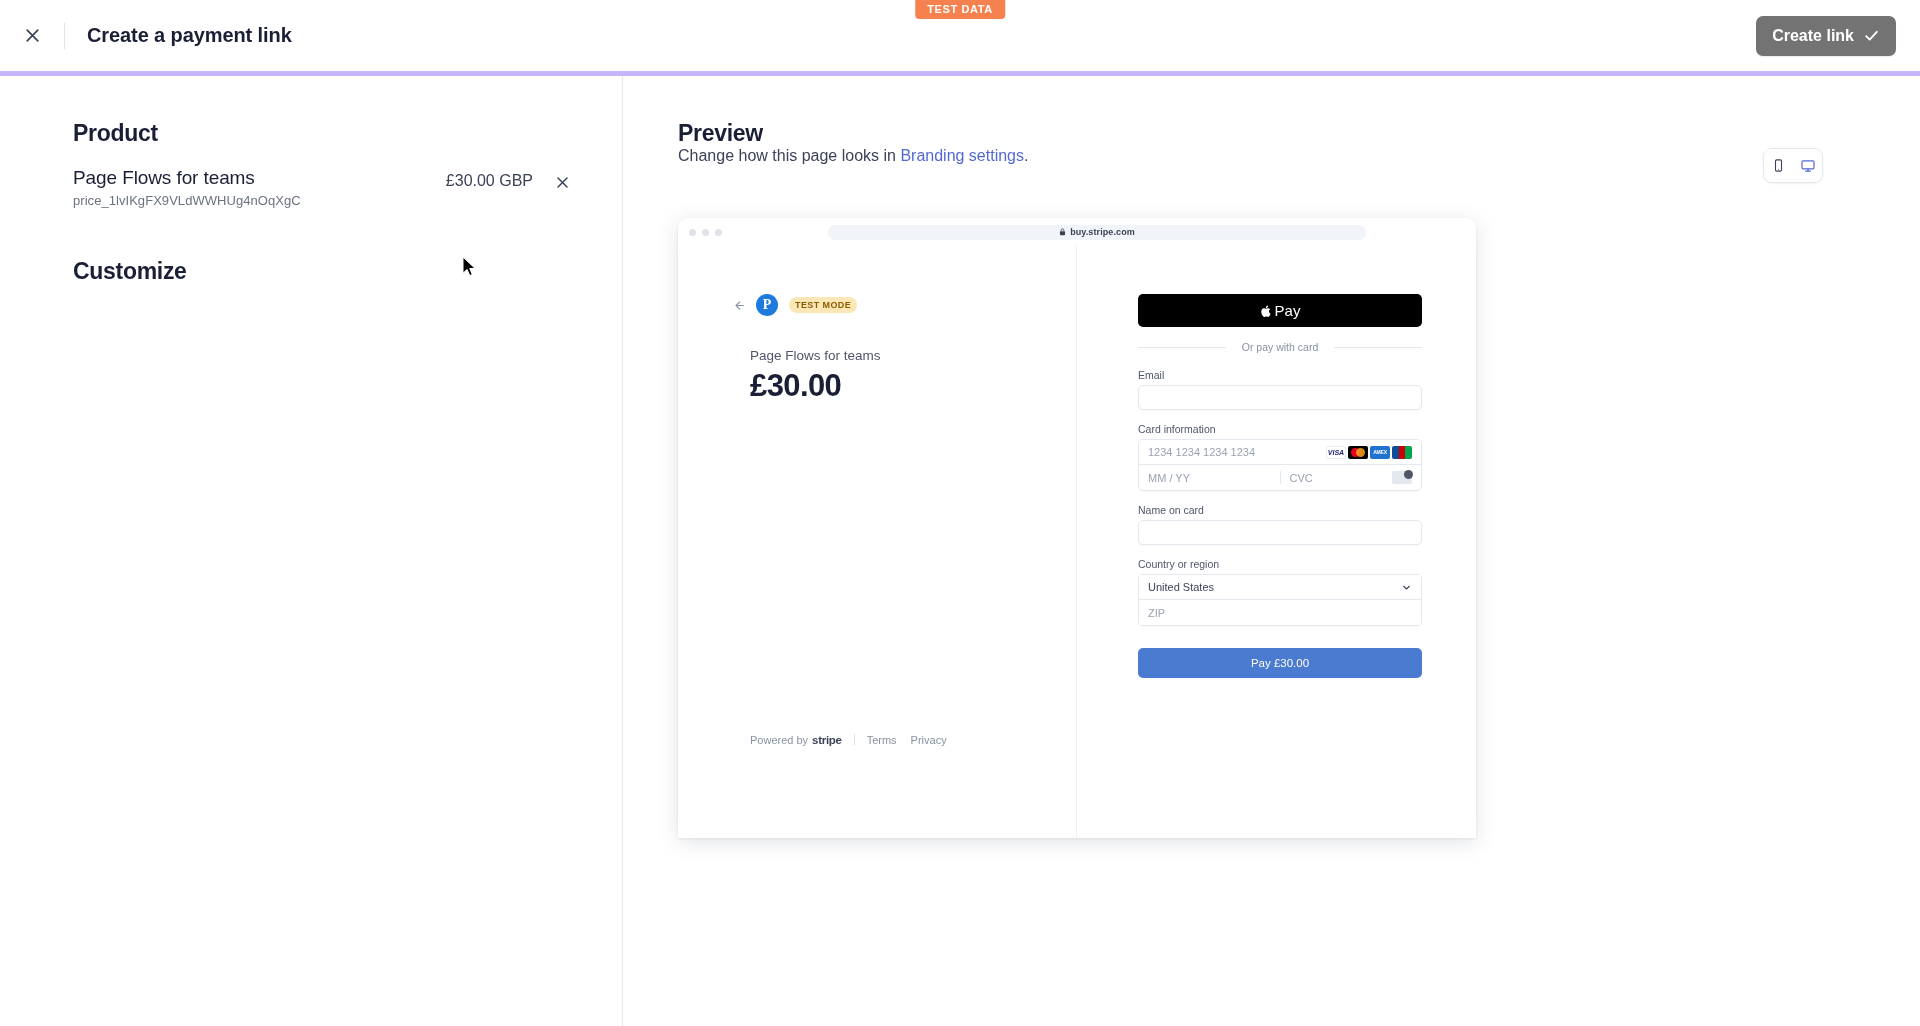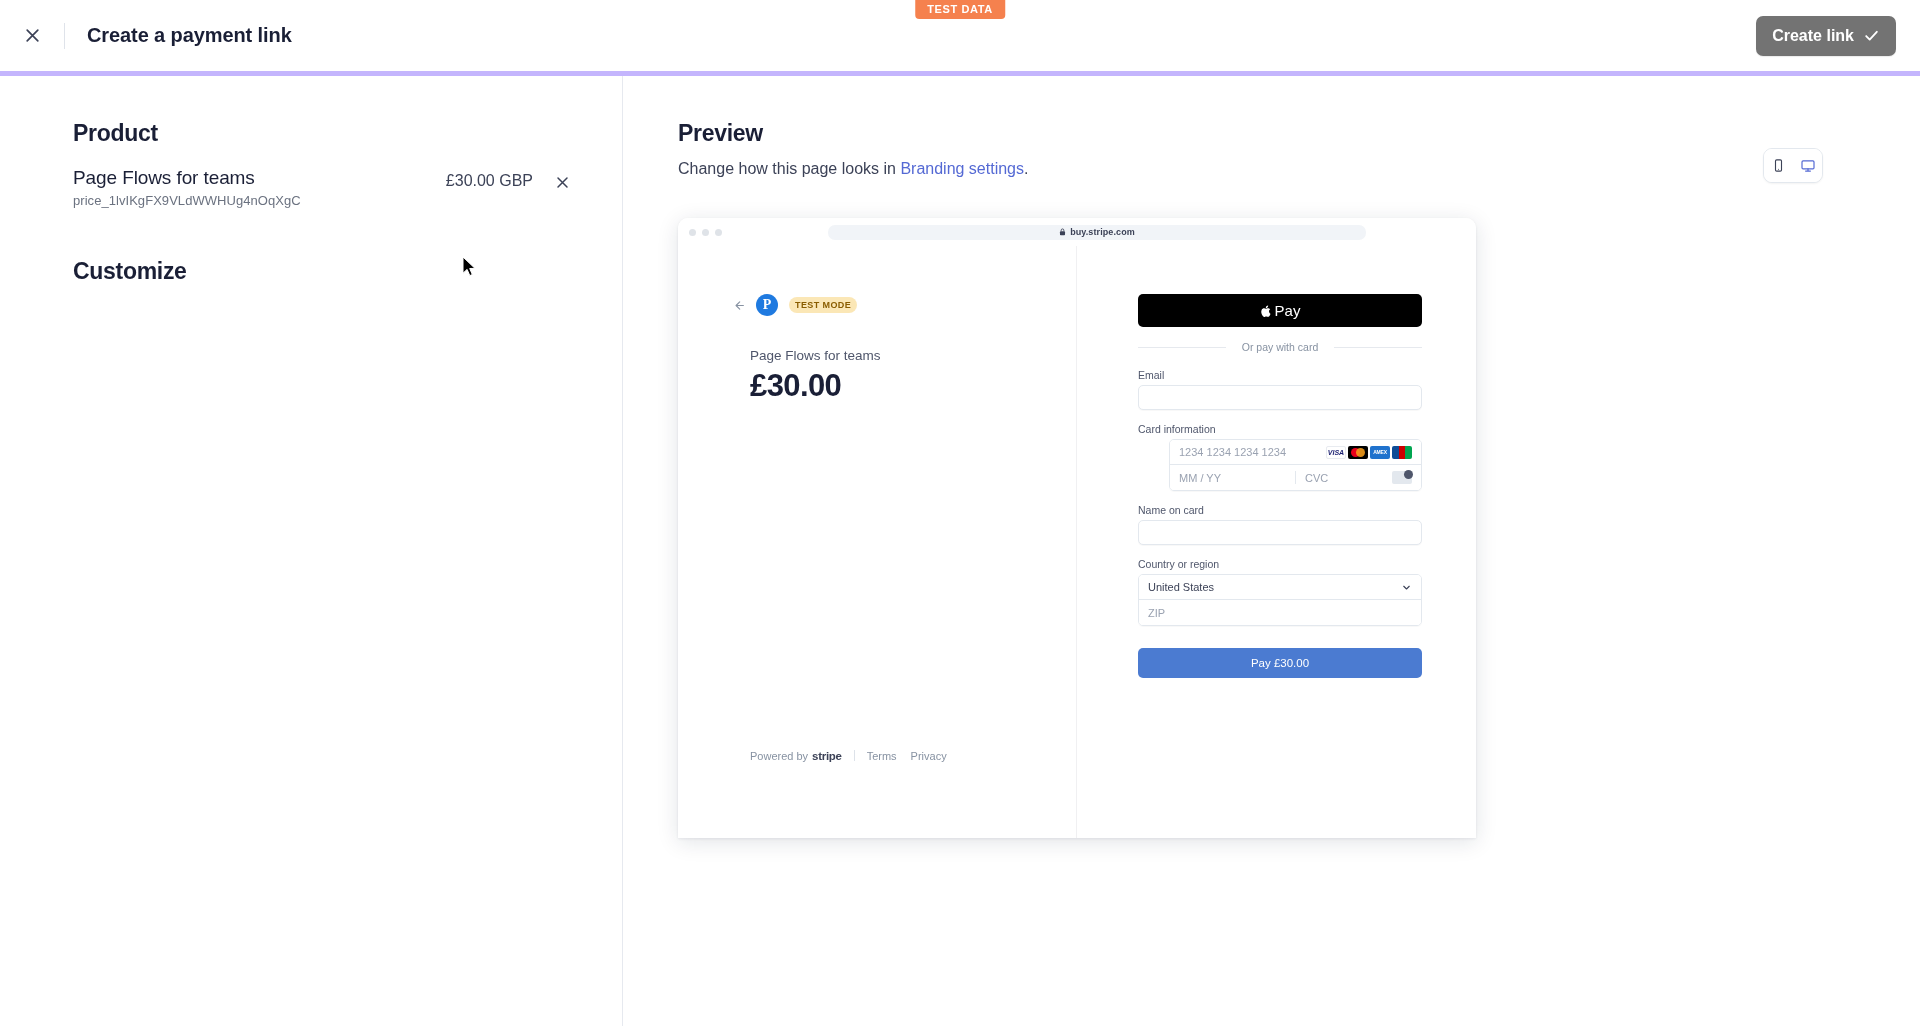--- a/index.html
+++ b/index.html
@@ -176,21 +176,21 @@
 
   
   .preview-head { padding-left: 55px; }
   .preview-title {
     font-size: 23px;
     font-weight: bold;
     color: #1a1f36;
     letter-spacing: -0.3px;
   }
   .preview-sub {
-    margin-top: 13px;
+    margin-top: 0;
     font-size: 16px;
     color: #3c4257;
   }
   .preview-link {
     color: #5469d4;
     text-decoration: none;
     cursor: pointer;
   }
 
   .device-toggle {
@@ -297,21 +297,21 @@
   .checkout-amount {
     margin-left: 18px;
     margin-top: 5px;
     font-size: 31px;
     font-weight: 600;
     color: #1a1f36;
     letter-spacing: -0.6px;
   }
   .checkout-footer {
     position: absolute;
-    bottom: 76px; left: 72px;
+    bottom: 92px; left: 72px;
     display: flex;
     align-items: flex-start;
     gap: 0;
     font-size: 11px;
     color: #8792a2;
   }
   .powered-by {
     display: flex;
     align-items: center;
     gap: 4px;
@@ -374,21 +374,20 @@
     align-items: center;
     padding: 0 9px;
     font-size: 11px;
     color: #3c4257;
   }
   .card-stack {
     border: 1px solid #e3e8ee;
     border-radius: 5px;
     overflow: hidden;
     box-shadow: 0 1px 1px rgba(0,0,0,0.03);
-    margin-left: 31px;
   }
   .card-row {
     height: 25px;
     display: flex;
     align-items: center;
     padding: 0 9px;
     font-size: 11px;
     color: #9aa2b1;
     background: #ffffff;
     border-bottom: 1px solid #e3e8ee;

